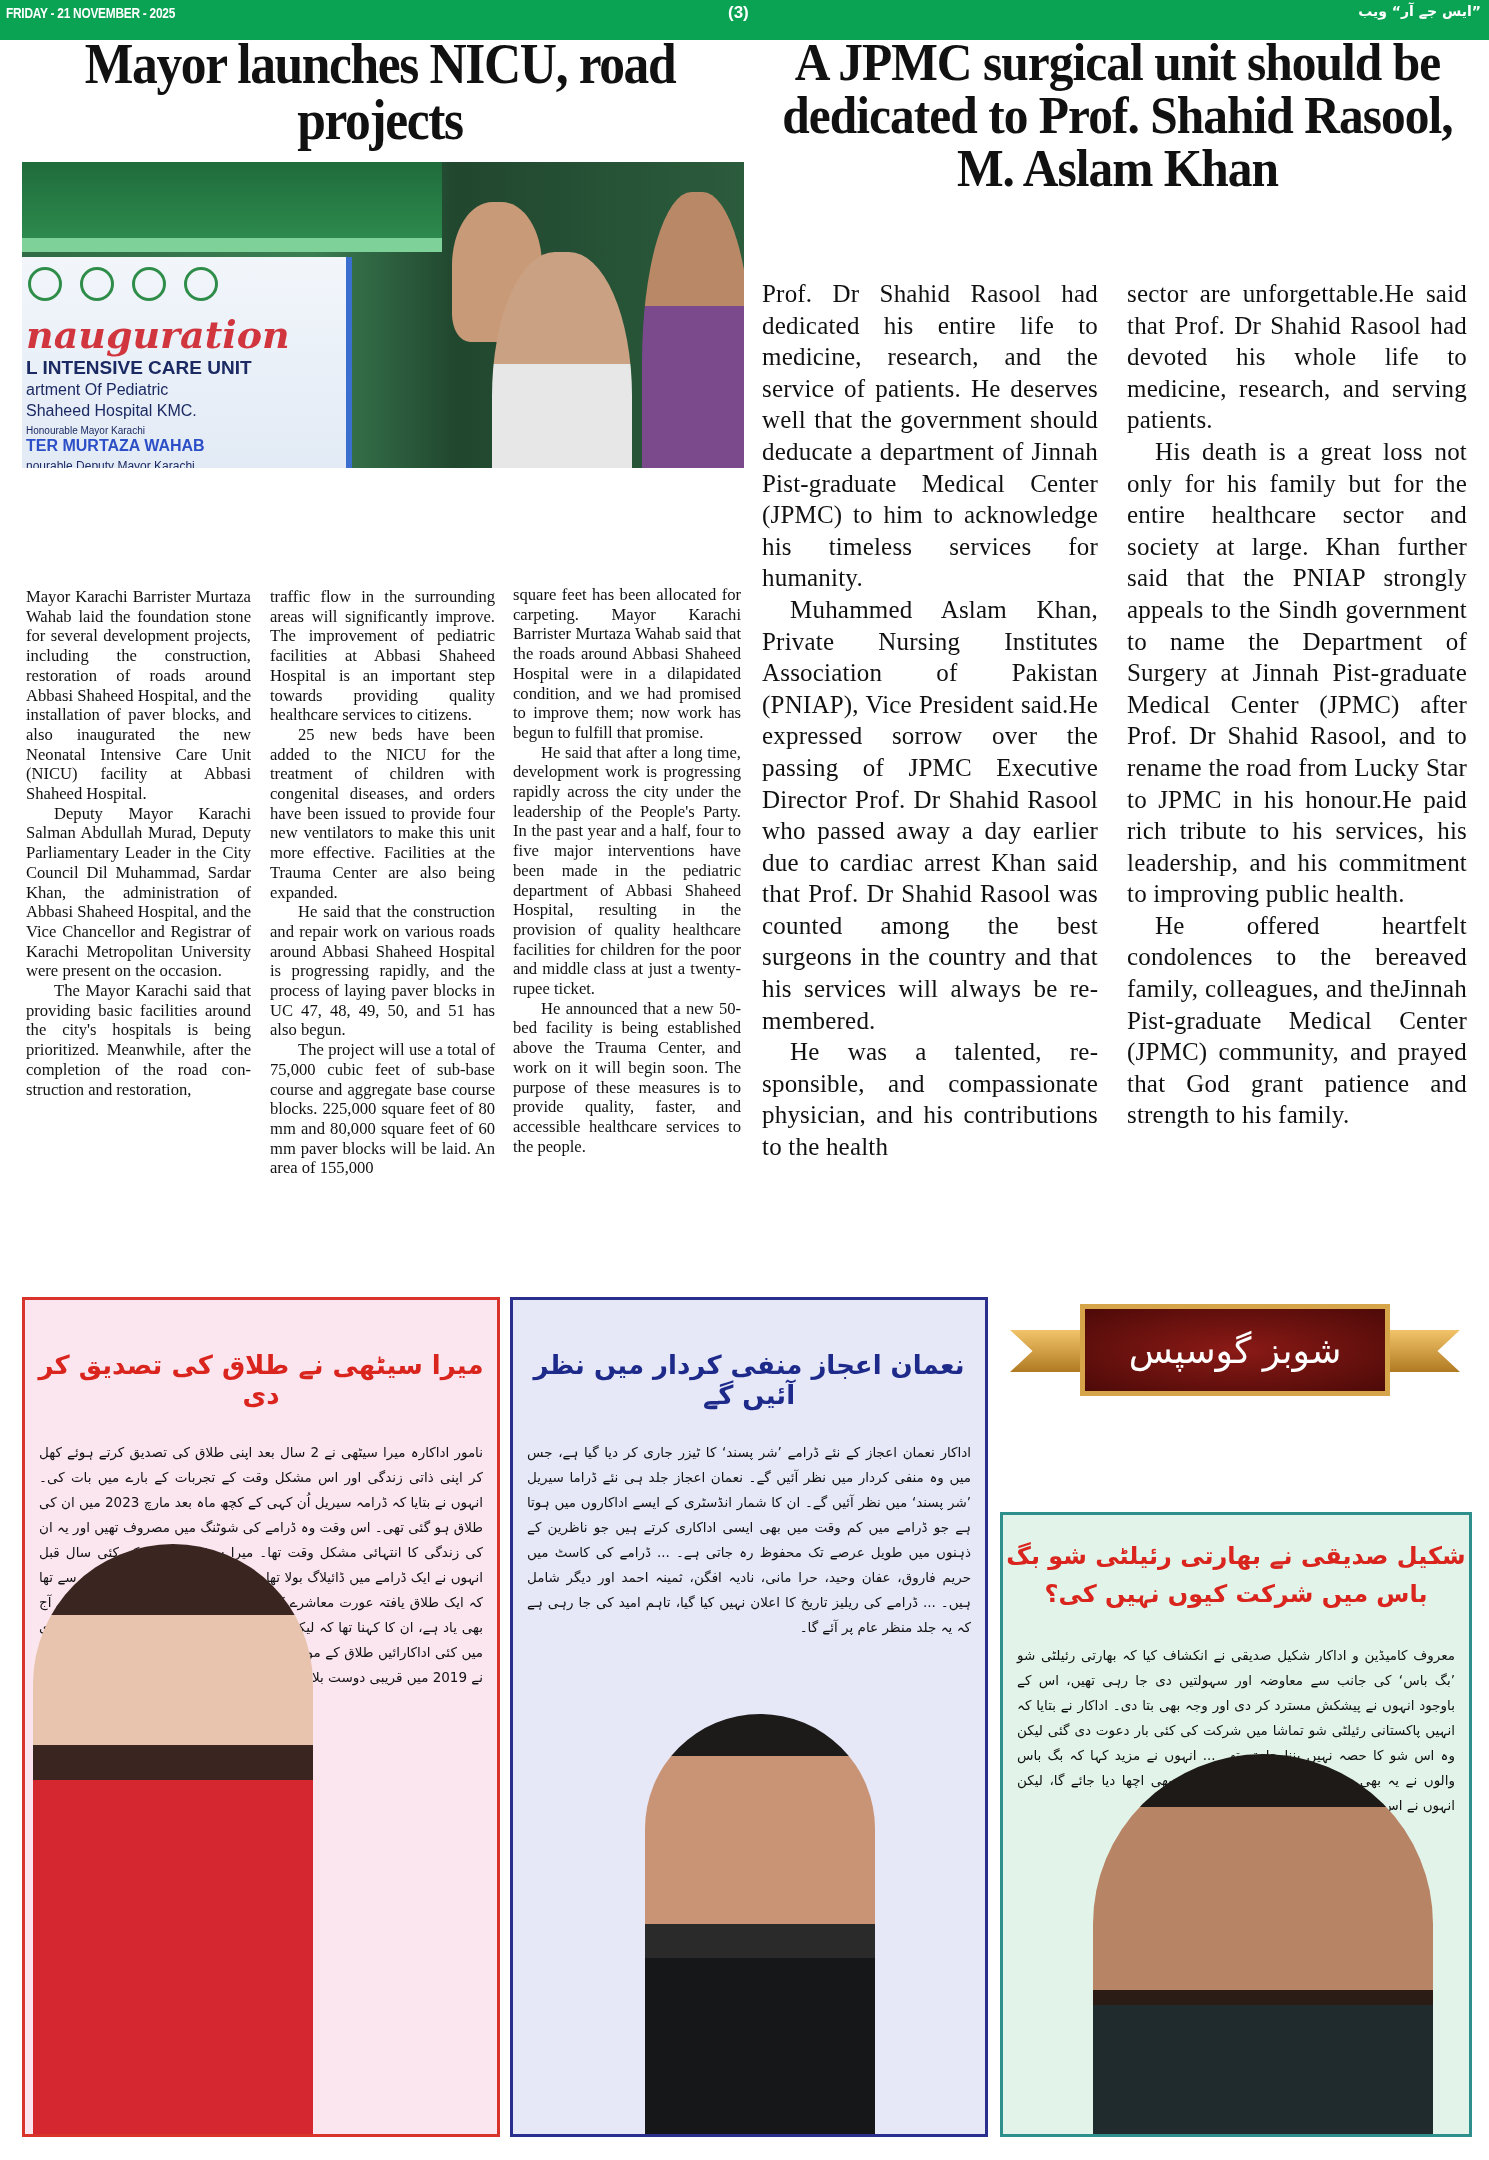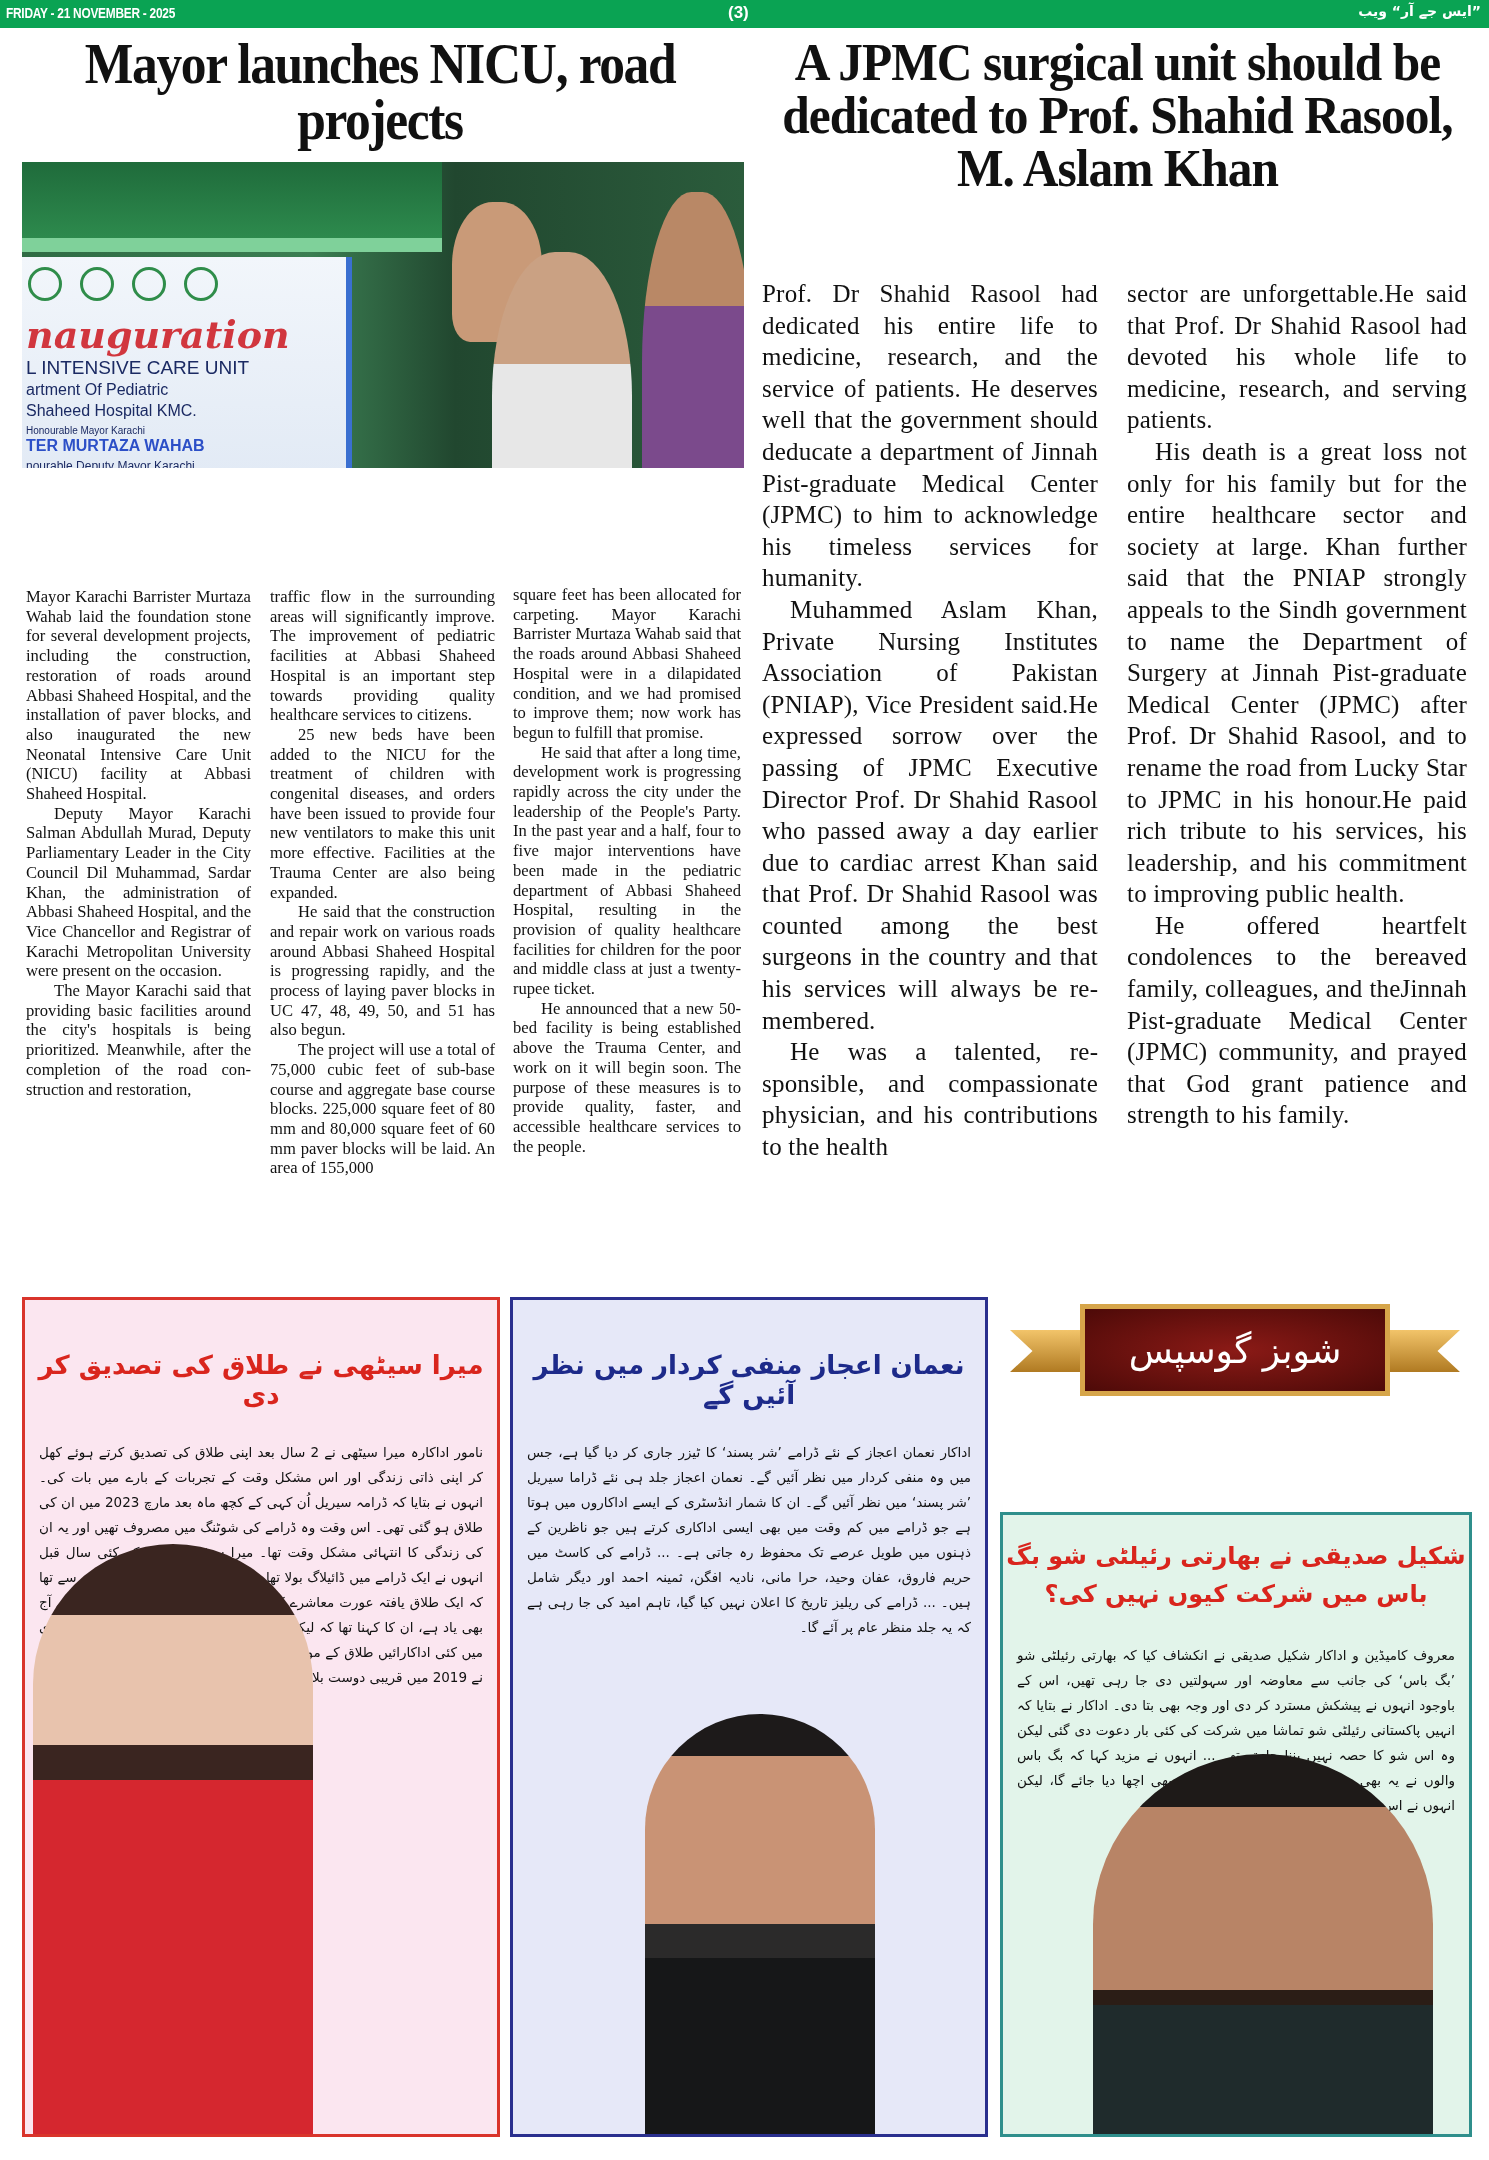--- a/index.html
+++ b/index.html
@@ -1,38 +1,38 @@
 <!DOCTYPE html>
 <html><head>
 <meta charset="utf-8">
 <style>
   * { box-sizing: border-box; margin: 0; padding: 0; }
   html, body { width: 1489px; height: 2160px; background: #ffffff; overflow: hidden; }
   body { position: relative; font-family: "Liberation Serif", serif; color: #111; }
 
   
-  .strip { position: absolute; left: 0; top: 0; width: 1489px; height: 28px; background: #0aa353; color: #fff; }
+  .strip { position: absolute; left: 0; top: 0; width: 1489px; height: 40px; background: #0aa353; color: #fff; }
   .strip .date { position: absolute; left: 6px; top: 5px; font-family: "Liberation Sans", sans-serif; font-weight: bold; font-size: 14px; letter-spacing: -0.3px; transform: scaleX(0.85); transform-origin: left; }
   .strip .page { position: absolute; left: 728px; top: 3px; font-family: "Liberation Sans", sans-serif; font-weight: bold; font-size: 17px; }
   .strip .brand { position: absolute; right: 8px; top: 3px; font-family: "DejaVu Sans", sans-serif; font-size: 14px; direction: rtl; font-weight: bold; }
 
   
   .headline { position: absolute; text-align: center; font-family: "Liberation Serif", serif; font-weight: bold; color: #111; line-height: 1.0; }
   .h-left { left: 20px; top: 36px; width: 720px; font-size: 56px; letter-spacing: -1.5px; transform: scaleX(0.92); transform-origin: center top; }
   .h-right { left: 760px; top: 36px; width: 715px; font-size: 52px; letter-spacing: -1px; line-height: 1.02; transform: scaleX(0.95); transform-origin: center top; }
 
   
   .photo { position: absolute; left: 22px; top: 162px; width: 722px; height: 306px; overflow: hidden;
     background: linear-gradient(90deg, #2f6b44 0%, #3b7e52 40%, #21472f 60%, #2b5c3c 100%); }
   .photo .curtain { position: absolute; left: 0; top: 0; width: 420px; height: 90px; background: linear-gradient(180deg,#1f6b3b,#2d8a4d); border-bottom: 14px solid #7fd19a; }
   .photo .plaque { position: absolute; left: 0; top: 95px; width: 330px; height: 255px; background: linear-gradient(180deg,#f2f6fb,#dfe8f4); border-right: 6px solid #3a6fd0; }
   .photo .plaque .logos { position: absolute; left: 6px; top: 10px; display: flex; gap: 18px; }
   .photo .plaque .logos span { width: 34px; height: 34px; border-radius: 50%; border: 3px solid #2f8d4a; display: inline-block; }
   .photo .plaque .inaug { position: absolute; left: 4px; top: 55px; font-family: "DejaVu Serif", serif; font-style: italic; font-weight: bold; color: #d1363e; font-size: 38px; }
-  .photo .plaque .l1 { position: absolute; left: 4px; top: 100px; font-family: "Liberation Sans", sans-serif; font-weight: normal; color: #1b2a63; font-size: 19px; }
+  .photo .plaque .l1 { position: absolute; left: 4px; top: 100px; font-family: "Liberation Sans", sans-serif; font-weight: bold; color: #1b2a63; font-size: 19px; }
   .photo .plaque .l2 { position: absolute; left: 4px; top: 124px; font-family: "Liberation Sans", sans-serif; color: #1b2a63; font-size: 16px; }
   .photo .plaque .l3 { position: absolute; left: 4px; top: 145px; font-family: "Liberation Sans", sans-serif; color: #1b2a63; font-size: 16px; }
   .photo .plaque .l4 { position: absolute; left: 4px; top: 168px; font-family: "Liberation Sans", sans-serif; color: #1b2a63; font-size: 10px; }
   .photo .plaque .l5 { position: absolute; left: 4px; top: 180px; font-family: "Liberation Sans", sans-serif; font-weight: bold; color: #2c4fc7; font-size: 16px; }
   .photo .plaque .l6 { position: absolute; left: 4px; top: 202px; font-family: "Liberation Sans", sans-serif; color: #1b2a63; font-size: 12px; }
   .photo .plaque .l7 { position: absolute; left: 4px; top: 213px; font-family: "Liberation Sans", sans-serif; font-weight: bold; color: #2c4fc7; font-size: 19px; }
   .photo .plaque .l8 { position: absolute; left: 4px; top: 236px; font-family: "Liberation Sans", sans-serif; font-weight: bold; color: #1b2a63; font-size: 13px; }
   .photo .person { position: absolute; border-radius: 45% 45% 20% 20%; }
   .photo .p1 { left: 430px; top: 40px; width: 90px; height: 140px; background: #c99a78; }
   .photo .p2 { left: 470px; top: 90px; width: 140px; height: 320px; background: linear-gradient(180deg,#caa183 0 35%, #e7e7e7 35% 100%); }

